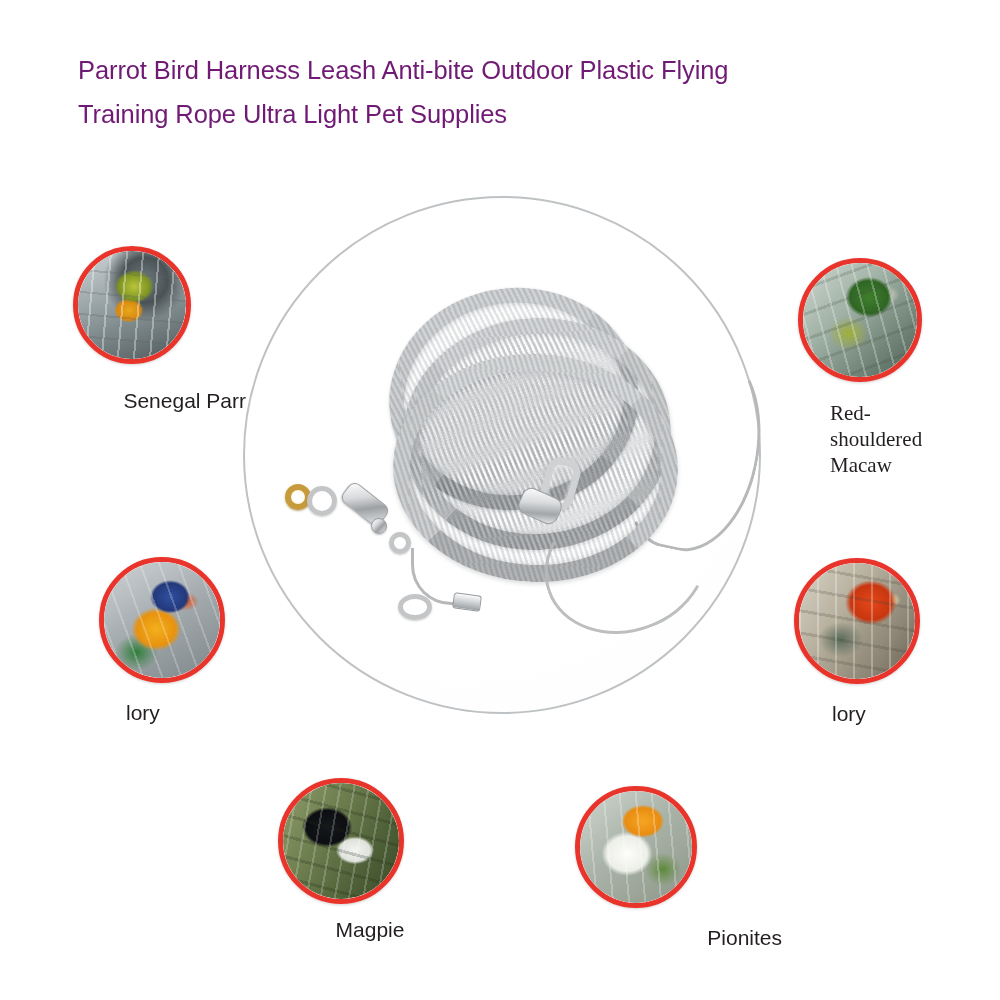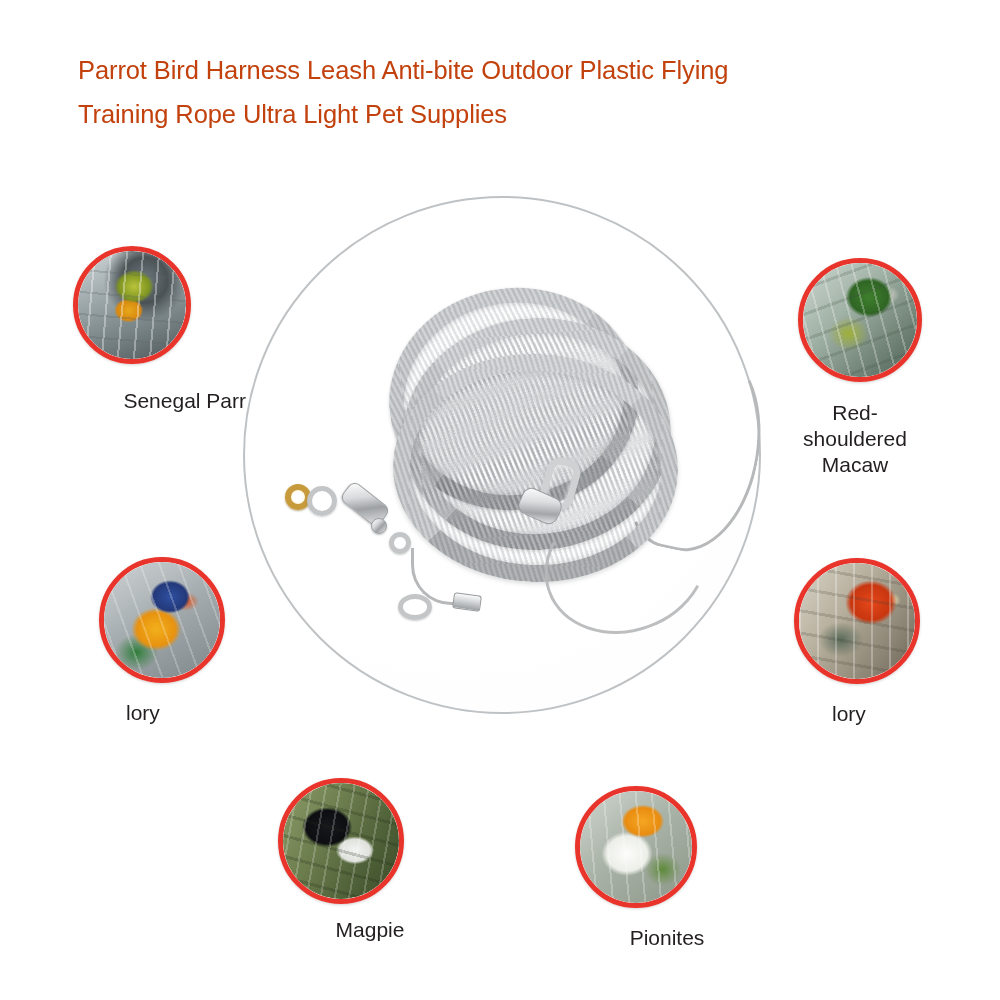--- a/index.html
+++ b/index.html
@@ -24,21 +24,21 @@
 
   
   .title {
     position: absolute;
     left: 78px;
     top: 48px;
     width: 880px;
     font-size: 25.5px;
     line-height: 44px;
     letter-spacing: -0.1px;
-    color: #c2410c;
+    color: #701a75;
     font-weight: 400;
     white-space: pre-line;
   }
 
   
   .hero {
     position: absolute;
     left: 243px;
     top: 196px;
     width: 520px;
@@ -230,24 +230,24 @@
   #b-senegal { left: 73px;  top: 246px; width: 118px; height: 118px; }
   #c-senegal { left: 76px;  top: 388px; width: 170px; text-align: right; }
 
   #b-lory1   { left: 99px;  top: 557px; width: 126px; height: 126px; }
   #c-lory1   { left: 126px; top: 700px; width: 120px; text-align: left; }
 
   #b-magpie  { left: 278px; top: 778px; width: 126px; height: 126px; }
   #c-magpie  { left: 300px; top: 917px; width: 140px; text-align: center; }
 
   #b-pionites{ left: 575px; top: 786px; width: 122px; height: 122px; }
-  #c-pionites{ left: 592px; top: 925px; width: 150px; text-align: center; }
+  #c-pionites{ left: 632px; top: 925px; width: 150px; text-align: right; }
 
   #b-macaw   { left: 798px; top: 258px; width: 124px; height: 124px; }
-  #c-macaw   { left: 780px; top: 400px; width: 150px; text-align: center; }
+  #c-macaw   { left: 830px; top: 400px; width: 150px; text-align: left; font-family: Liberation Serif, serif; }
 
   #b-lory2   { left: 794px; top: 558px; width: 126px; height: 126px; }
   #c-lory2   { left: 832px; top: 701px; width: 120px; text-align: left; }
 
   
   .ph-senegal {
     background:
       radial-gradient(ellipse 26% 22% at 52% 33%, #b9c43a 0%, #7e9421 55%, rgba(126,148,33,0) 70%),
       radial-gradient(ellipse 18% 15% at 47% 55%, #e7a81b 0%, #d8880f 60%, rgba(216,136,15,0) 75%),
       radial-gradient(circle at 62% 27%, #6d7a7f 0%, #4a5255 22%, rgba(74,82,85,0) 40%),

